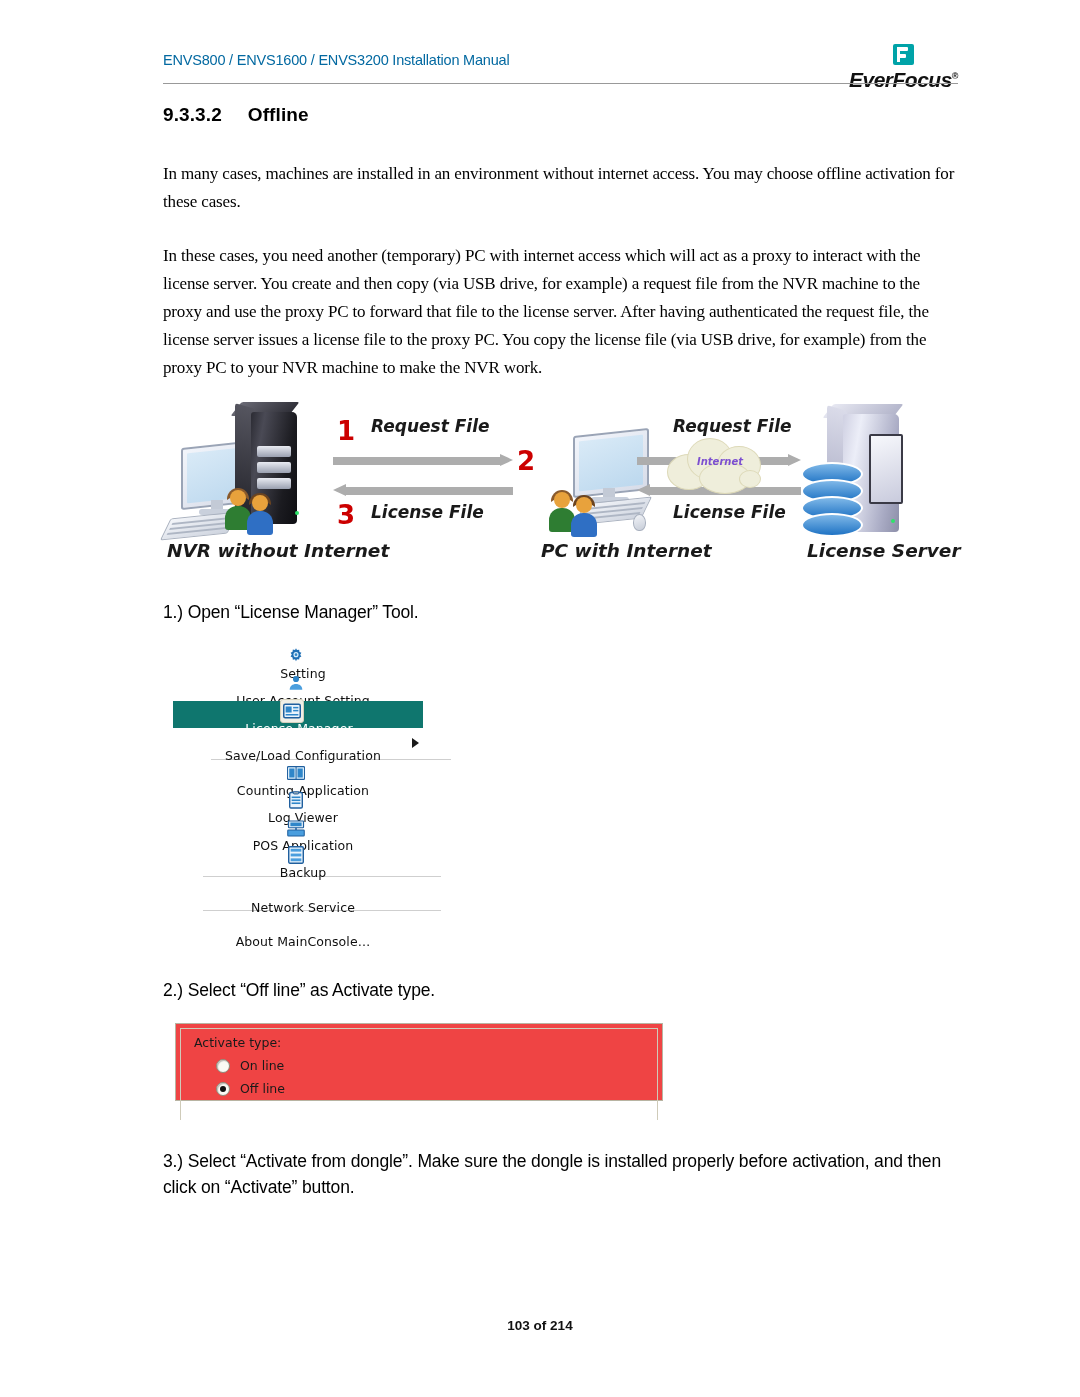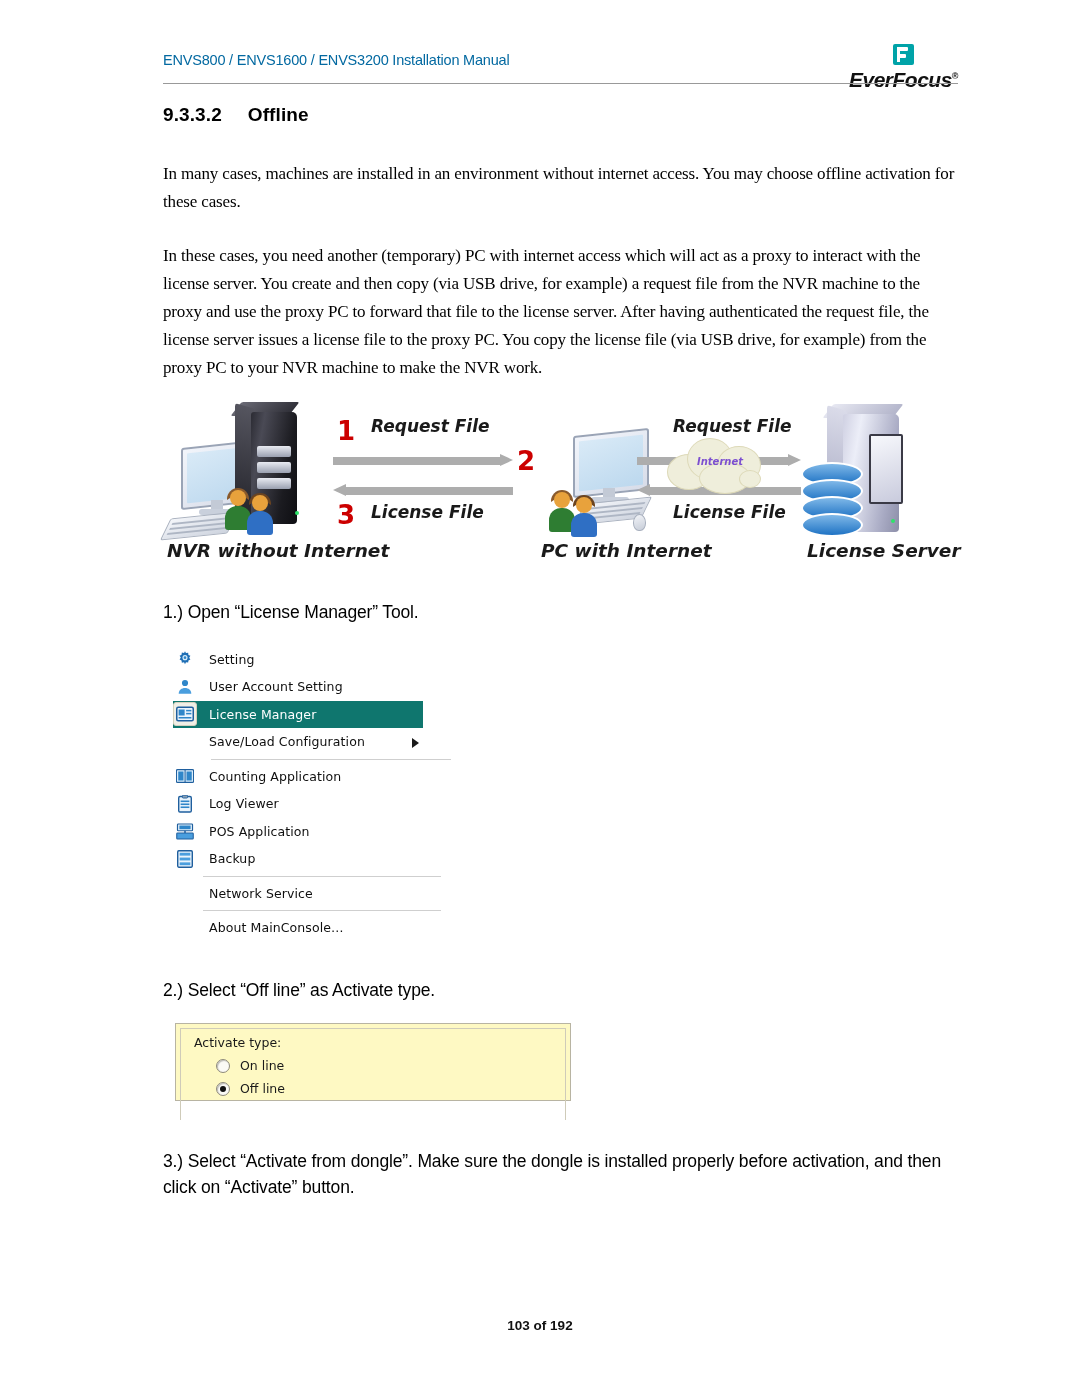--- a/index.html
+++ b/index.html
@@ -351,20 +351,21 @@
     font-family: "DejaVu Sans", sans-serif;
     font-size: 12.5px;
     color: #0f0f0f;
   }
   .menu-item {
     display: flex;
     align-items: center;
     height: 27.5px;
     padding-left: 2px;
     position: relative;
+    flex-direction: column;
   }
   .menu-item.sel {
     background: #0f766e;
     color: #ffffff;
     width: 248px;
   }
   .menu-ico {
     width: 20px; height: 20px;
     margin-right: 14px;
     position: relative;
@@ -395,24 +396,24 @@
     width: 24px; height: 24px;
     background: #f0efe6;
     border: 1px solid #d4d0bd;
     border-radius: 3px;
     box-sizing: border-box;
   }
 
   
   .activate-box {
     position: relative;
-    width: 396px;
+    width: 488px;
     height: 78px;
     margin: 20px 0 0 12px;
-    background: #fef9c3;
+    background: #ef4444;
     border: 1px solid #b8b4a2;
     box-sizing: border-box;
   }
   .activate-inner {
     position: absolute;
     left: 4px; top: 4px; right: 4px; bottom: -20px;
     border: 1px solid #cfcbb9;
     border-bottom: none;
     box-sizing: border-box;
   }
@@ -726,14 +727,14 @@
     <div class="radio-row r2">
       <span class="radio on"></span>
       <span>Off line</span>
     </div>
   </div>
 
   <p class="step-text" style="margin-top:48px;">3.) Select “Activate from dongle”.  Make sure the dongle is installed properly before activation, and then click on “Activate” button.</p>
 </div>
 
 <div class="footer">
-  <span>103 of 192</span>
+  <span>103 of 214</span>
 </div>
 
 </body></html>

